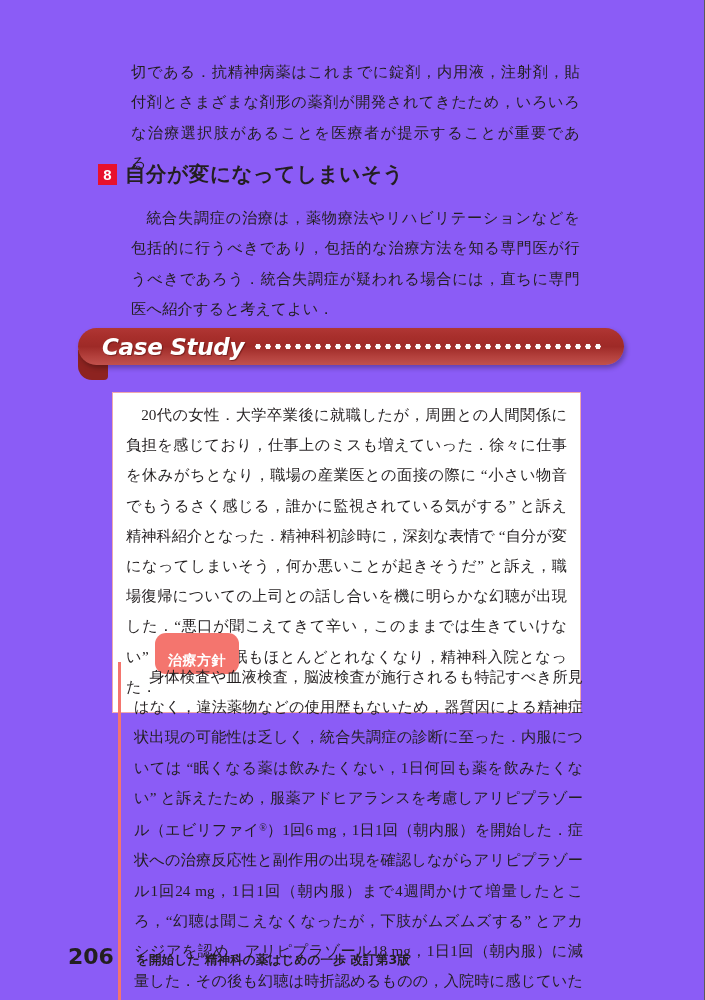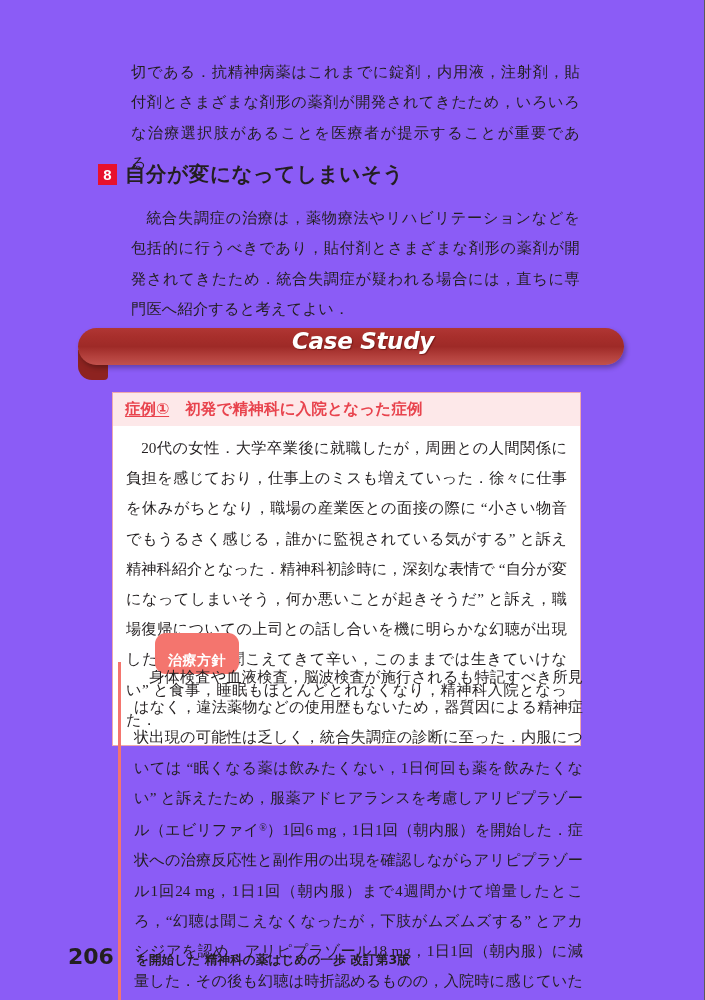--- a/index.html
+++ b/index.html
@@ -108,21 +108,20 @@
     height: 37px;
     border-radius: 19px;
     background: linear-gradient(180deg,
         #b03634 0%, #a82f2c 22%,
         #9e2a27 50%, #b4413d 78%, #c1514c 100%);
     box-shadow: 2px 3px 5px rgba(0,0,0,0.30);
     z-index: 2;
     display: flex;
     align-items: center;
     overflow: hidden;
-    flex-direction: column;
   }
   .banner-label {
     font-family: "DejaVu Sans", "Liberation Sans", sans-serif;
     font-weight: bold;
     font-style: italic;
     font-size: 23px;
     color: #ffffff;
     letter-spacing: -0.3px;
     margin-left: 24px;
     text-shadow: 1px 1px 1px rgba(80,10,10,0.55);
@@ -251,36 +250,32 @@
   <div class="para" id="top-para">
     <p>切である．抗精神病薬はこれまでに錠剤，内用液，注射剤，貼付剤とさまざまな剤形の薬剤が開発されてきたため，いろいろな治療選択肢があることを医療者が提示することが重要である．</p>
   </div>
 
   <div id="section-heading">
     <span class="sec-num">8</span>
     <span class="sec-title">自分が変になってしまいそう</span>
   </div>
 
   <div class="para" id="section-para">
-    <p class="indent">統合失調症の治療は，薬物療法やリハビリテーションなどを包括的に行うべきであり，貼付剤とさまざまな剤形の薬剤が開発されてきたため．統合失調症が疑われる場合には，直ちに専門医へ紹介すると考えてよい．</p>
+    <p class="indent">統合失調症の治療は，薬物療法やリハビリテーションなどを包括的に行うべきであり，包括的な治療方法を知る専門医が行うべきであろう．統合失調症が疑われる場合には，直ちに専門医へ紹介すると考えてよい．</p>
   </div>
 
   <div id="case-study-banner">
     <div class="banner-tail"></div>
     <div class="banner-bar">
       <span class="banner-label">Case Study</span>
       <span class="banner-dots"></span>
     </div>
   </div>
 
   <div id="case-box">
-    <div class="case-head">
-      <span class="case-no">症例①</span>
-      <span class="case-title">初発で精神科に入院となった症例</span>
-    </div>
     <div class="case-body">
       <p>20代の女性．大学卒業後に就職したが，周囲との人間関係に負担を感じており，仕事上のミスも増えていった．徐々に仕事を休みがちとなり，職場の産業医との面接の際に “小さい物音でもうるさく感じる，誰かに監視されている気がする” と訴え精神科紹介となった．精神科初診時に，深刻な表情で “自分が変になってしまいそう，何か悪いことが起きそうだ” と訴え，職場復帰についての上司との話し合いを機に明らかな幻聴が出現した．“悪口が聞こえてきて辛い，このままでは生きていけない” と食事，睡眠もほとんどとれなくなり，精神科入院となった．</p>
     </div>
   </div>
 
   <div id="policy-tag">治療方針</div>
 
   <div id="policy-block">
     <div class="body">
       <p><span>身体検査や血液検査，脳波検査が施行されるも特記すべき所見はなく，違法薬物などの使用歴もないため，器質因による精神症状出現の可能性は乏しく，統合失調症の診断に至った．内服については “眠くなる薬は飲みたくない，1日何回も薬を飲みたくない” と訴えたため，服薬アドヒアランスを考慮しアリピプラゾール（エビリファイ</span><span class="reg">®</span><span>）1回6 mg，1日1回（朝内服）を開始した．症状への治療反応性と副作用の出現を確認しながらアリピプラゾール1回24 mg，1日1回（朝内服）まで4週間かけて増量したところ，“幻聴は聞こえなくなったが，下肢がムズムズする” とアカシジアを認め，アリピプラゾール18 mg，1日1回（朝内服）に減量した．その後も幻聴は時折認めるものの，入院時に感じていた “幻聴が辛く生きていてもしょうがない” といった気持</span></p>

